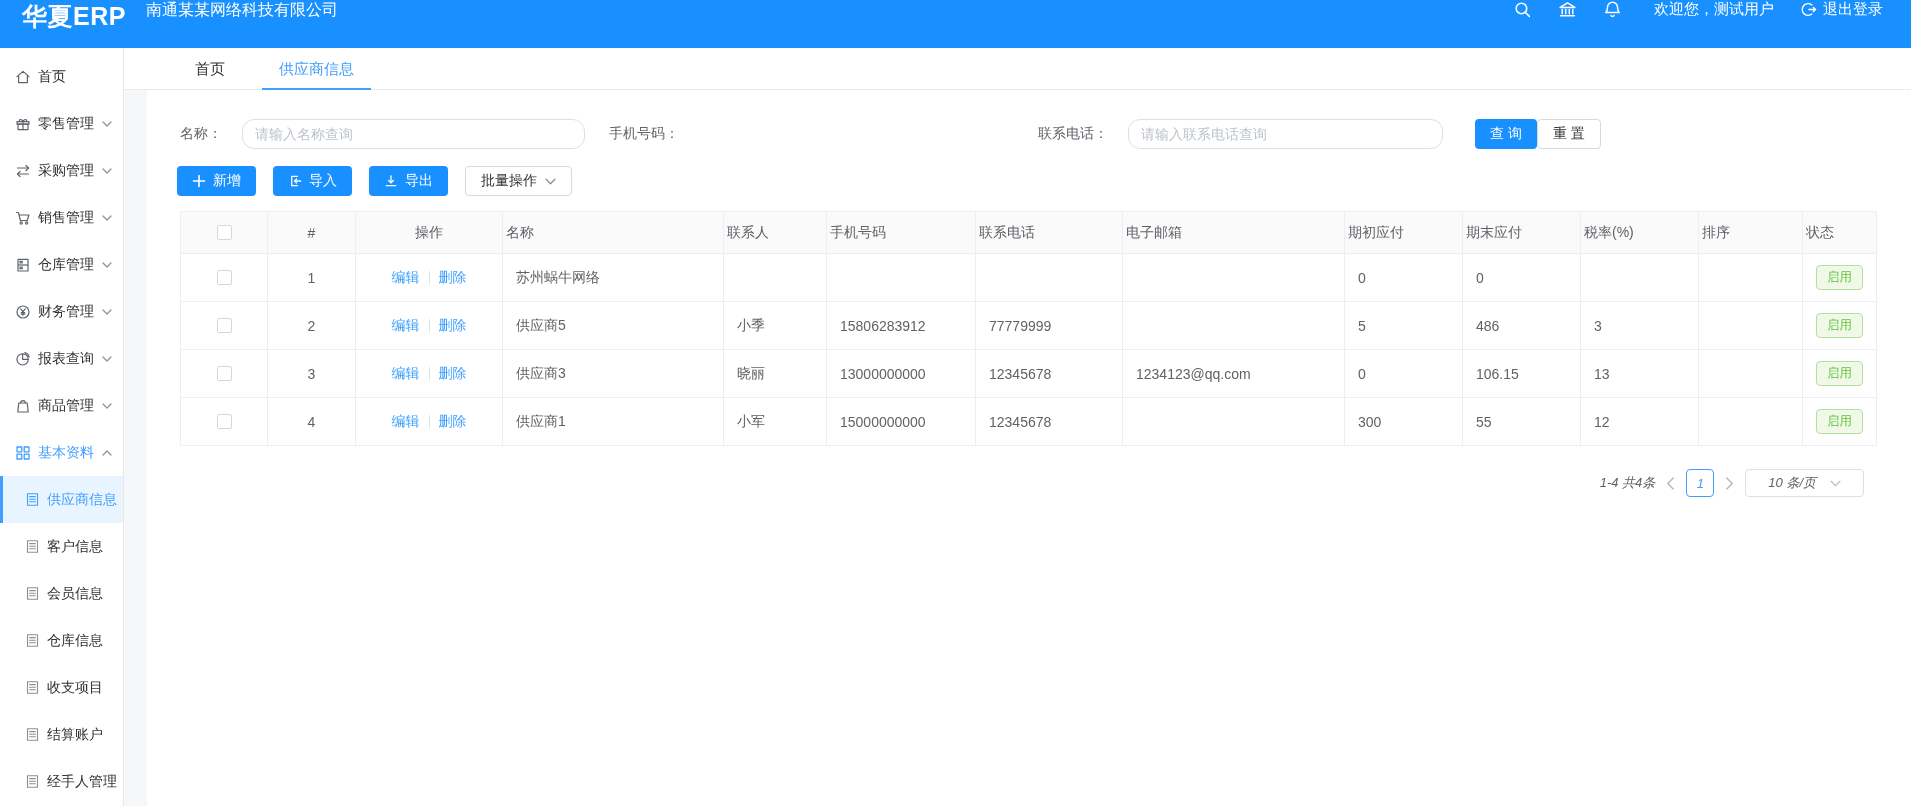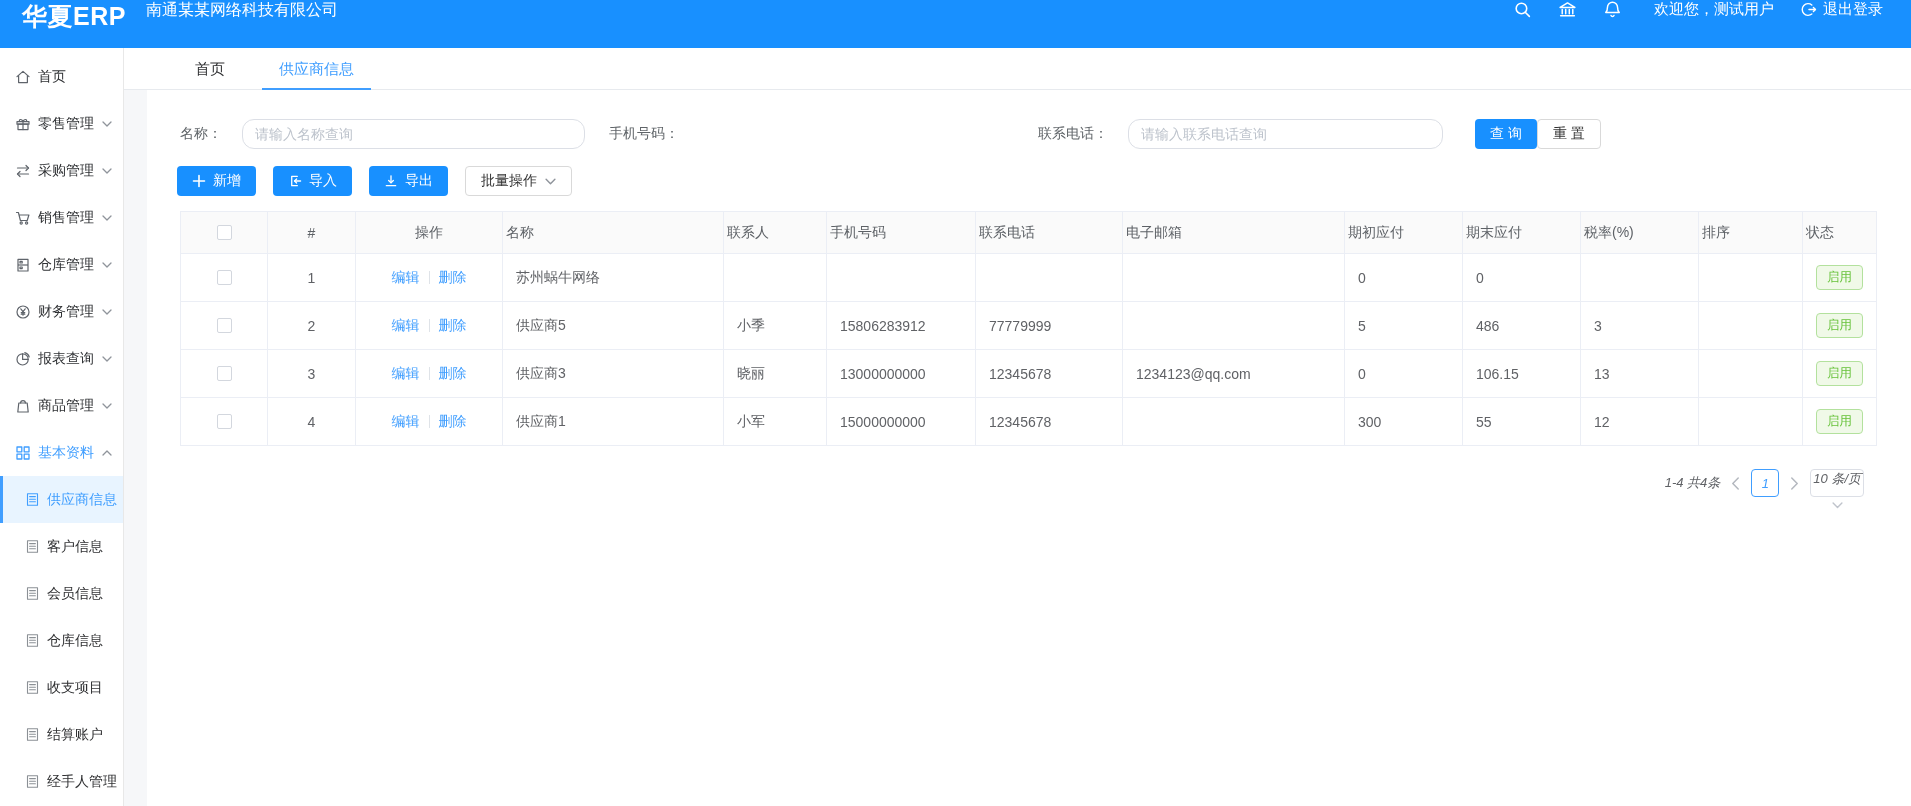--- a/index.html
+++ b/index.html
@@ -79,21 +79,21 @@
   .badge{ display:inline-block; padding:5px 10px; border:1px solid var(--succ-border);
         background:var(--succ-bg); color:var(--succ-text); border-radius:4px; font-size:12.5px; line-height:1; }
   
   .pager{ display:flex; align-items:center; justify-content:flex-end; gap:11px;
         margin:23px 47px 0 0; font-size:13px; color:#606266;font-style:italic; }
   .pchev{ width:9px; height:13px; color:#b4b8bf; display:inline-flex; cursor:pointer; }
   .pchev svg{ width:100%; height:100%; }
   .pnum{ width:28px; height:28px; border:1px solid var(--link); color:var(--link); border-radius:4px;
         display:flex; align-items:center; justify-content:center; background:#fff; cursor:pointer; }
   .psize{ height:28px; border:1px solid #dcdfe6; border-radius:4px; display:flex; align-items:center;
-        padding:0 2px; gap:14px; color:#606266; cursor:pointer; background:#fff;flex-direction:column; }
+        padding:0 22px; gap:14px; color:#606266; cursor:pointer; background:#fff; }
   .psize .batch-chev{ margin:0; color:#c0c4cc; }
 </style>
 </head>
 <body>
 
 <div class="hdr">
   <div class="logo">华夏ERP</div>
   <div class="company">南通某某网络科技有限公司</div>
   <div class="hdr-right">
     <span class="hicon">

